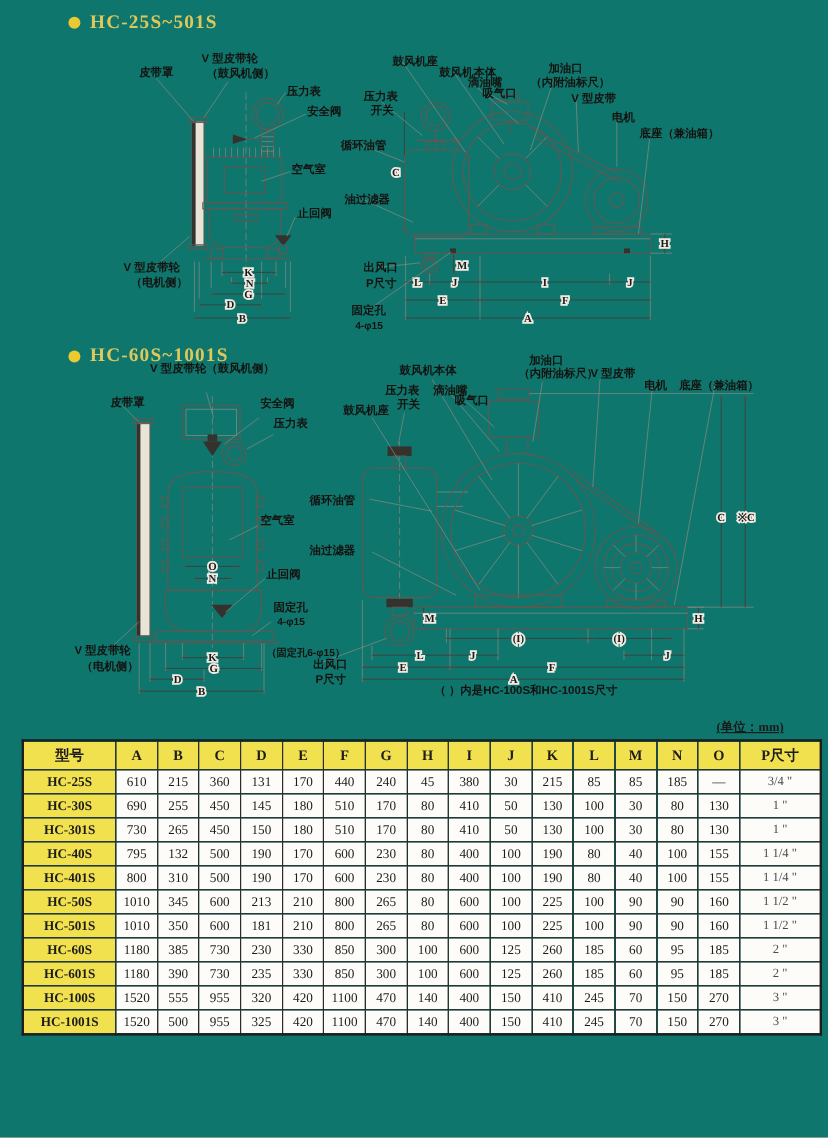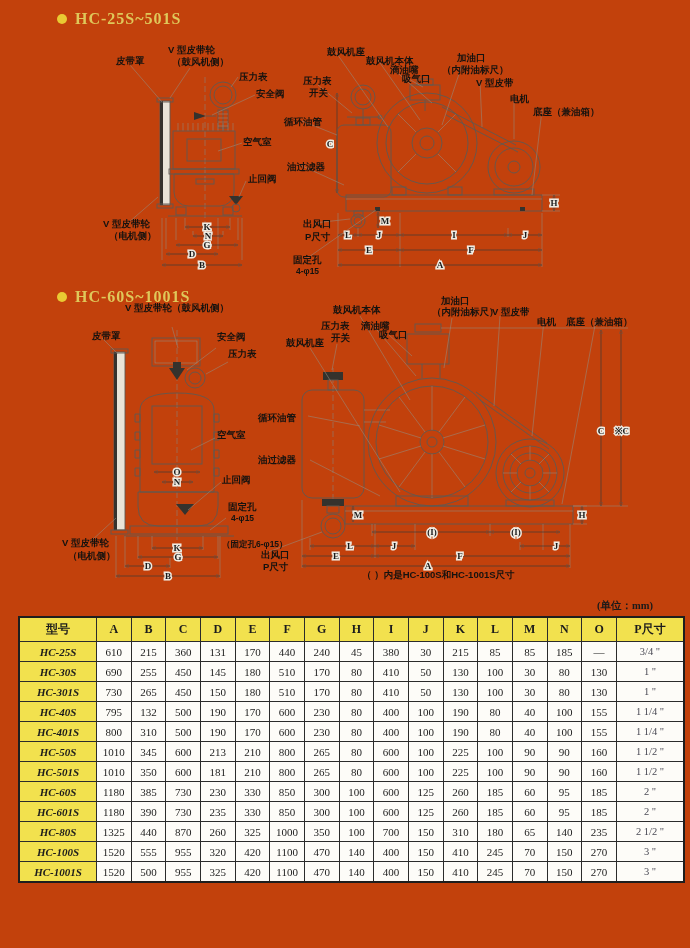--- a/index.html
+++ b/index.html
@@ -1,33 +1,33 @@
 <!DOCTYPE html>
 <html><head>
 <meta charset="utf-8">
 <style>
   html,body { margin:0; padding:0; background:#d8d4cc; }
   #page {
     position:relative; width:690px; height:948px; overflow:hidden;
-    background:#c2410c;
+    background:#0f766e;
     font-family:"Liberation Sans", sans-serif;
     box-shadow:0 0 6px rgba(0,0,0,.3);
   }
   .heading {
     position:absolute; display:flex; align-items:center; gap:8px;
     font:bold 16px "Liberation Serif", serif; color:#dfc85a; letter-spacing:1px;
   }
   .bullet { width:10px; height:10px; border-radius:50%; background:#e9ca33; display:inline-block; }
   .lbl {
     position:absolute; font-weight:bold; font-size:9.5px; line-height:1.15;
     color:#14120f; white-space:nowrap;
   }
   .lbl.small { font-size:8.5px; }
   .note { position:absolute; font-weight:bold; font-size:9.5px; color:#14120f; white-space:nowrap; }
-  .unit { position:absolute; font:bold 10.5px "Liberation Serif", serif; color:#1a1a1a; }
+  .unit { position:absolute; font:bold 10.5px "Liberation Serif", serif; color:#1a1a1a;text-decoration:underline; }
   svg.diag { position:absolute; }
   svg .ln, svg path, svg rect, svg circle, svg line { fill:none; stroke:#5f5952; stroke-width:0.9; }
   svg .thin { stroke:#948d81; stroke-width:0.55; }
   svg .cl { stroke:#8a847a; stroke-width:0.6; stroke-dasharray:6 3; }
   svg .dim { stroke:#3e3b37; stroke-width:0.7; }
   svg .dark { fill:#35322d; stroke:none; }
   svg .fillbg { fill:#e9e4d8; }
   text.dimt {
     fill:#1a1a1a; stroke:#efebe2; stroke-width:3px; paint-order:stroke;
     font:bold 9px "Liberation Serif", serif; text-anchor:middle;
@@ -40,21 +40,21 @@
   }
   #spec-table th, #spec-table td {
     border:1px solid #2b2b2b; text-align:center; padding:0;
     font-size:11px; color:#1c1c1c; height:19px; overflow:hidden;
   }
   #spec-table thead th {
     background:#f2e14e; font-weight:bold; font-size:12px; height:23px;
   }
   #spec-table thead th:first-child { width:76px; }
   #spec-table thead th:last-child  { width:66px; }
-  #spec-table td.model { background:#f2e14e; font-weight:bold; font-size:11px;font-style:italic; }
+  #spec-table td.model { background:#f2e14e; font-weight:bold; font-size:11px; }
   #spec-table td.num   { background:#fdfcf8; }
   #spec-table td.psize { background:#fdfcf8; color:#4a4a55; font-size:10.5px; }
   #spec-table { border:2px solid #1e1e1e; }
 </style>
 </head>
 <body>
 
 <div id="page">
 
   <div class="heading" style="left:57px;top:10px">
@@ -513,39 +513,20 @@
           <td class="num">600</td>
           <td class="num">125</td>
           <td class="num">260</td>
           <td class="num">185</td>
           <td class="num">60</td>
           <td class="num">95</td>
           <td class="num">185</td>
           <td class="psize">2 "</td>
         </tr>
         <tr>
-          <td class="model">HC-80S</td>
-          <td class="num">1325</td>
-          <td class="num">440</td>
-          <td class="num">870</td>
-          <td class="num">260</td>
-          <td class="num">325</td>
-          <td class="num">1000</td>
-          <td class="num">350</td>
-          <td class="num">100</td>
-          <td class="num">700</td>
-          <td class="num">150</td>
-          <td class="num">310</td>
-          <td class="num">180</td>
-          <td class="num">65</td>
-          <td class="num">140</td>
-          <td class="num">235</td>
-          <td class="psize">2 1/2 "</td>
-        </tr>
-        <tr>
           <td class="model">HC-100S</td>
           <td class="num">1520</td>
           <td class="num">555</td>
           <td class="num">955</td>
           <td class="num">320</td>
           <td class="num">420</td>
           <td class="num">1100</td>
           <td class="num">470</td>
           <td class="num">140</td>
           <td class="num">400</td>

